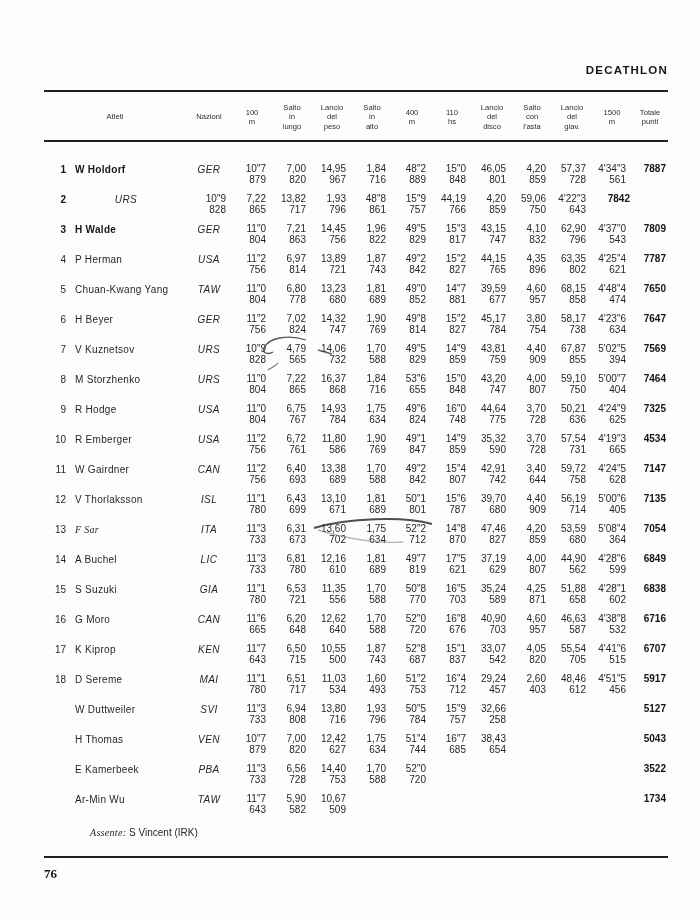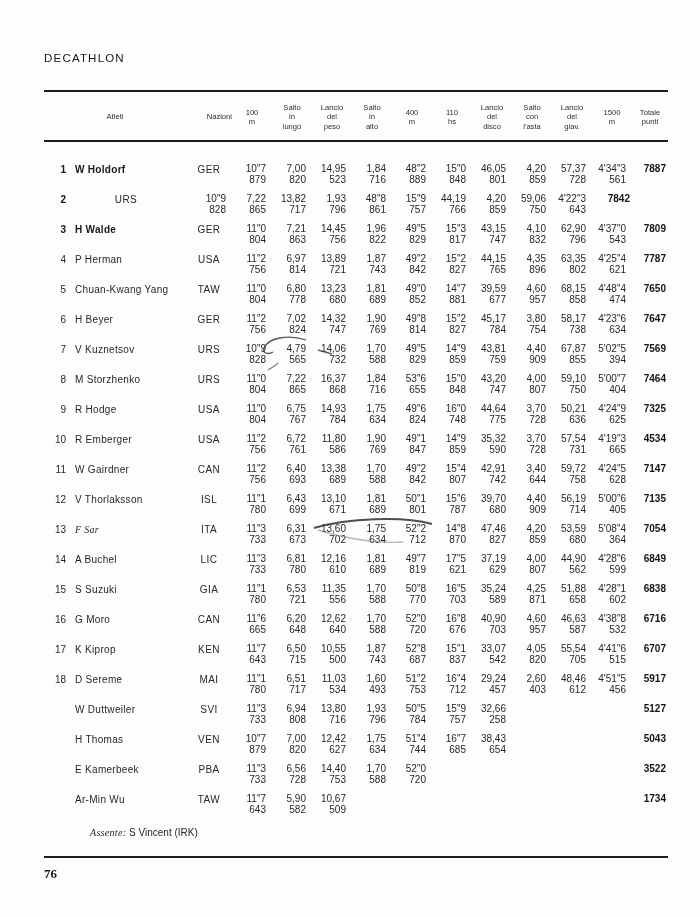--- a/index.html
+++ b/index.html
@@ -11,26 +11,26 @@
   .page {
     position: relative;
     width: 700px;
     height: 917px;
     background: #fdfdfc;
     color: #222;
     overflow: hidden;
   }
   .title {
     position: absolute;
-    top: 52px;
+    top: 64px;
     left: 44px;
     width: 624px;
-    text-align: left;
+    text-align: right;
     font-size: 11.5px;
-    font-weight: normal;
+    font-weight: bold;
     letter-spacing: 1.2px;
     color: #171717;
   }
   .rule {
     position: absolute;
     left: 44px;
     width: 624px;
     background: #1e1e1e;
   }
   .rule-top    { top: 90px;  height: 2px; }
@@ -50,21 +50,21 @@
     align-items: center;
   }
   .thead .hc {
     font-size: 7.6px;
     line-height: 1.25;
     text-align: center;
     white-space: pre-line;
     color: #2e2e2e;
   }
   .hc.h-atleti  { grid-column: 1 / 3; }
-  .hc.h-nazioni { grid-column: 3; text-align: right; }
+  .hc.h-nazioni { grid-column: 3; }
   .hc.h-totale  { grid-column: 14; }
 
   .rows {
     position: absolute;
     top: 163px;
     left: 44px;
     width: 624px;
   }
   .row {
     margin-bottom: 8px;
@@ -80,20 +80,21 @@
   .name {
     padding-left: 9px;
     padding-top: 1px;
     white-space: nowrap;
     letter-spacing: 0.3px;
   }
   .nation {
     text-align: center;
     padding-top: 1px;
     letter-spacing: 0.4px;
+    font-style: italic;
   }
   .row.bold-row .rank,
   .row.bold-row .name { font-weight: bold; color: #161616; }
   .row.italic-name .name { font-style: italic; font-family: "Liberation Serif", serif; }
   .ev { text-align: right; padding-right: 6px; }
   .ev .mark, .ev .pts { height: 11px; }
   .total {
     text-align: right;
     padding-right: 2px;
     font-weight: bold;
@@ -178,21 +179,21 @@
         <div class="c ev">
           <div class="mark">10"7</div>
           <div class="pts">879</div>
         </div>
         <div class="c ev">
           <div class="mark">7,00</div>
           <div class="pts">820</div>
         </div>
         <div class="c ev">
           <div class="mark">14,95</div>
-          <div class="pts">523</div>
+          <div class="pts">967</div>
         </div>
         <div class="c ev">
           <div class="mark">1,84</div>
           <div class="pts">716</div>
         </div>
         <div class="c ev">
           <div class="mark">48"2</div>
           <div class="pts">889</div>
         </div>
         <div class="c ev">

